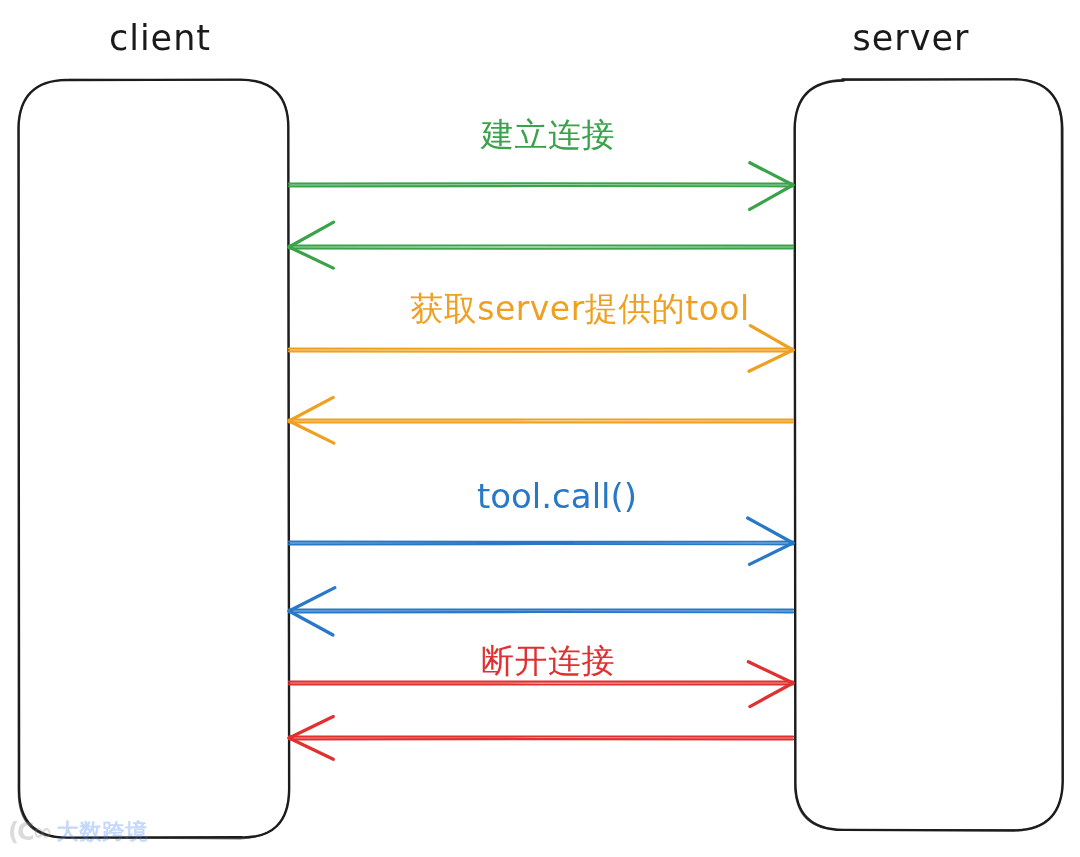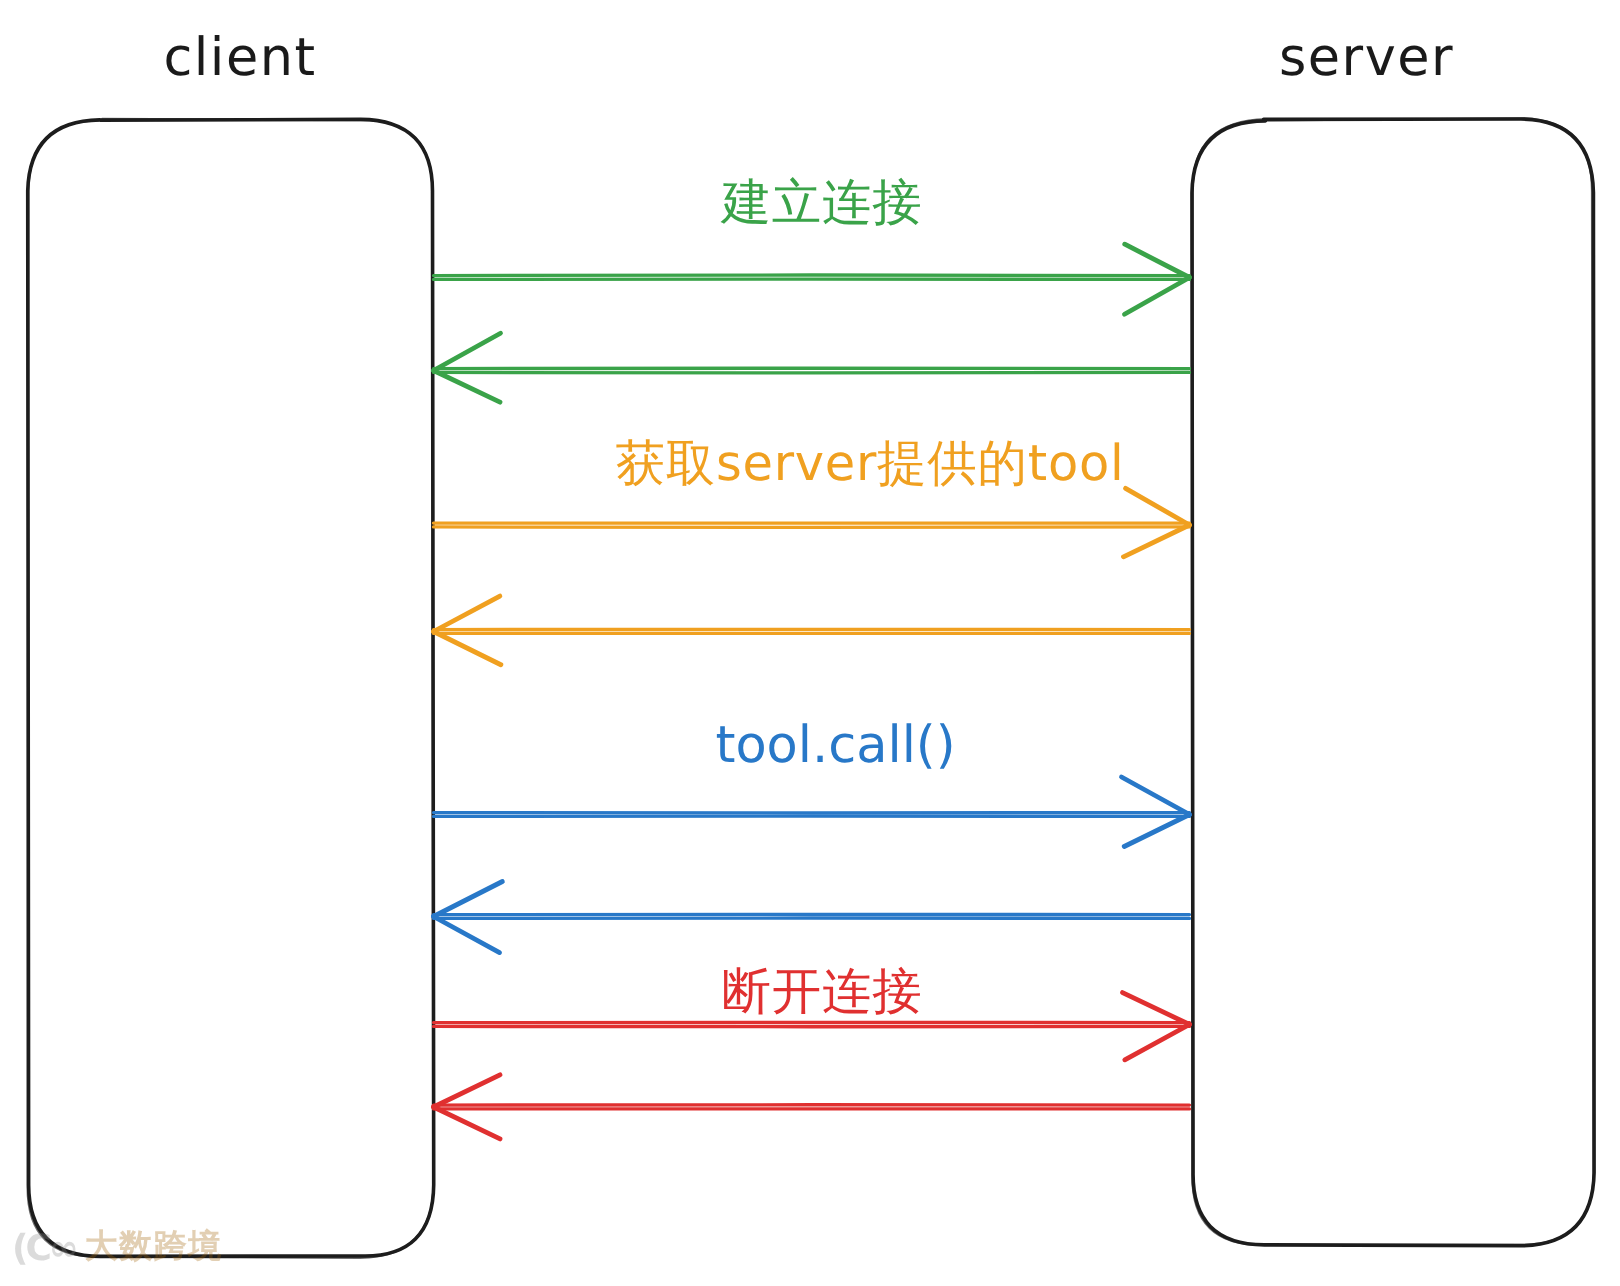--- a/index.html
+++ b/index.html
@@ -67,21 +67,21 @@
     font-family: "DejaVu Sans", sans-serif;
     font-size: 24px;
     color: #8a8a8a;
     line-height: 1;
     letter-spacing: -2px;
     font-weight: bold;
   }
   .wm-text {
     font-family: "DejaVu Sans", sans-serif;
     font-size: 22px;
-    color: #a16207;
+    color: #3b82f6;
     line-height: 1;
     font-weight: bold;
     letter-spacing: 1px;
   }
 </style>
 </head>
 <body>
 
 <div id="canvas">
 

